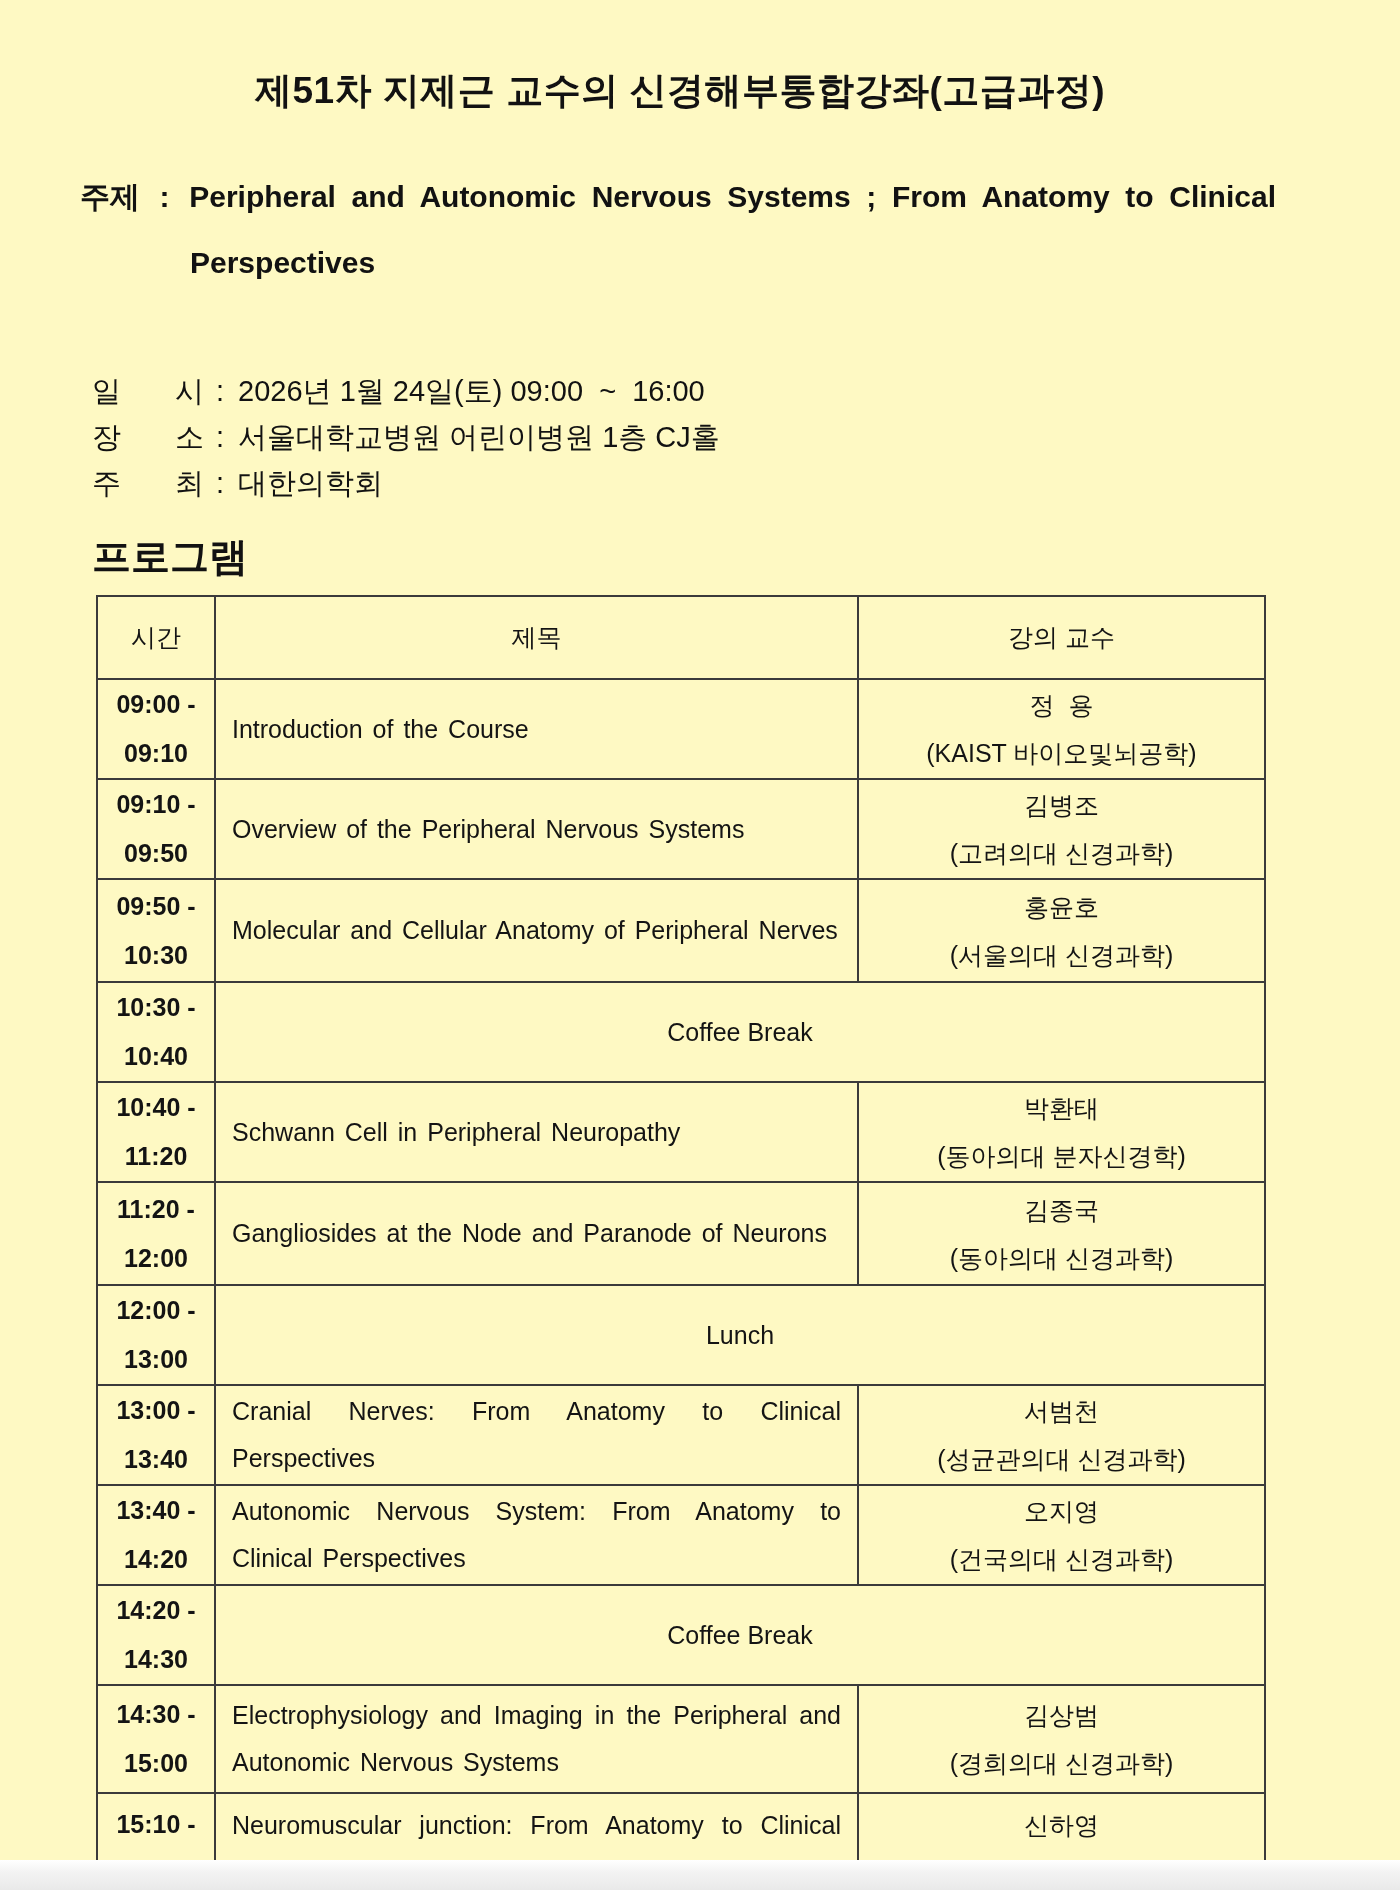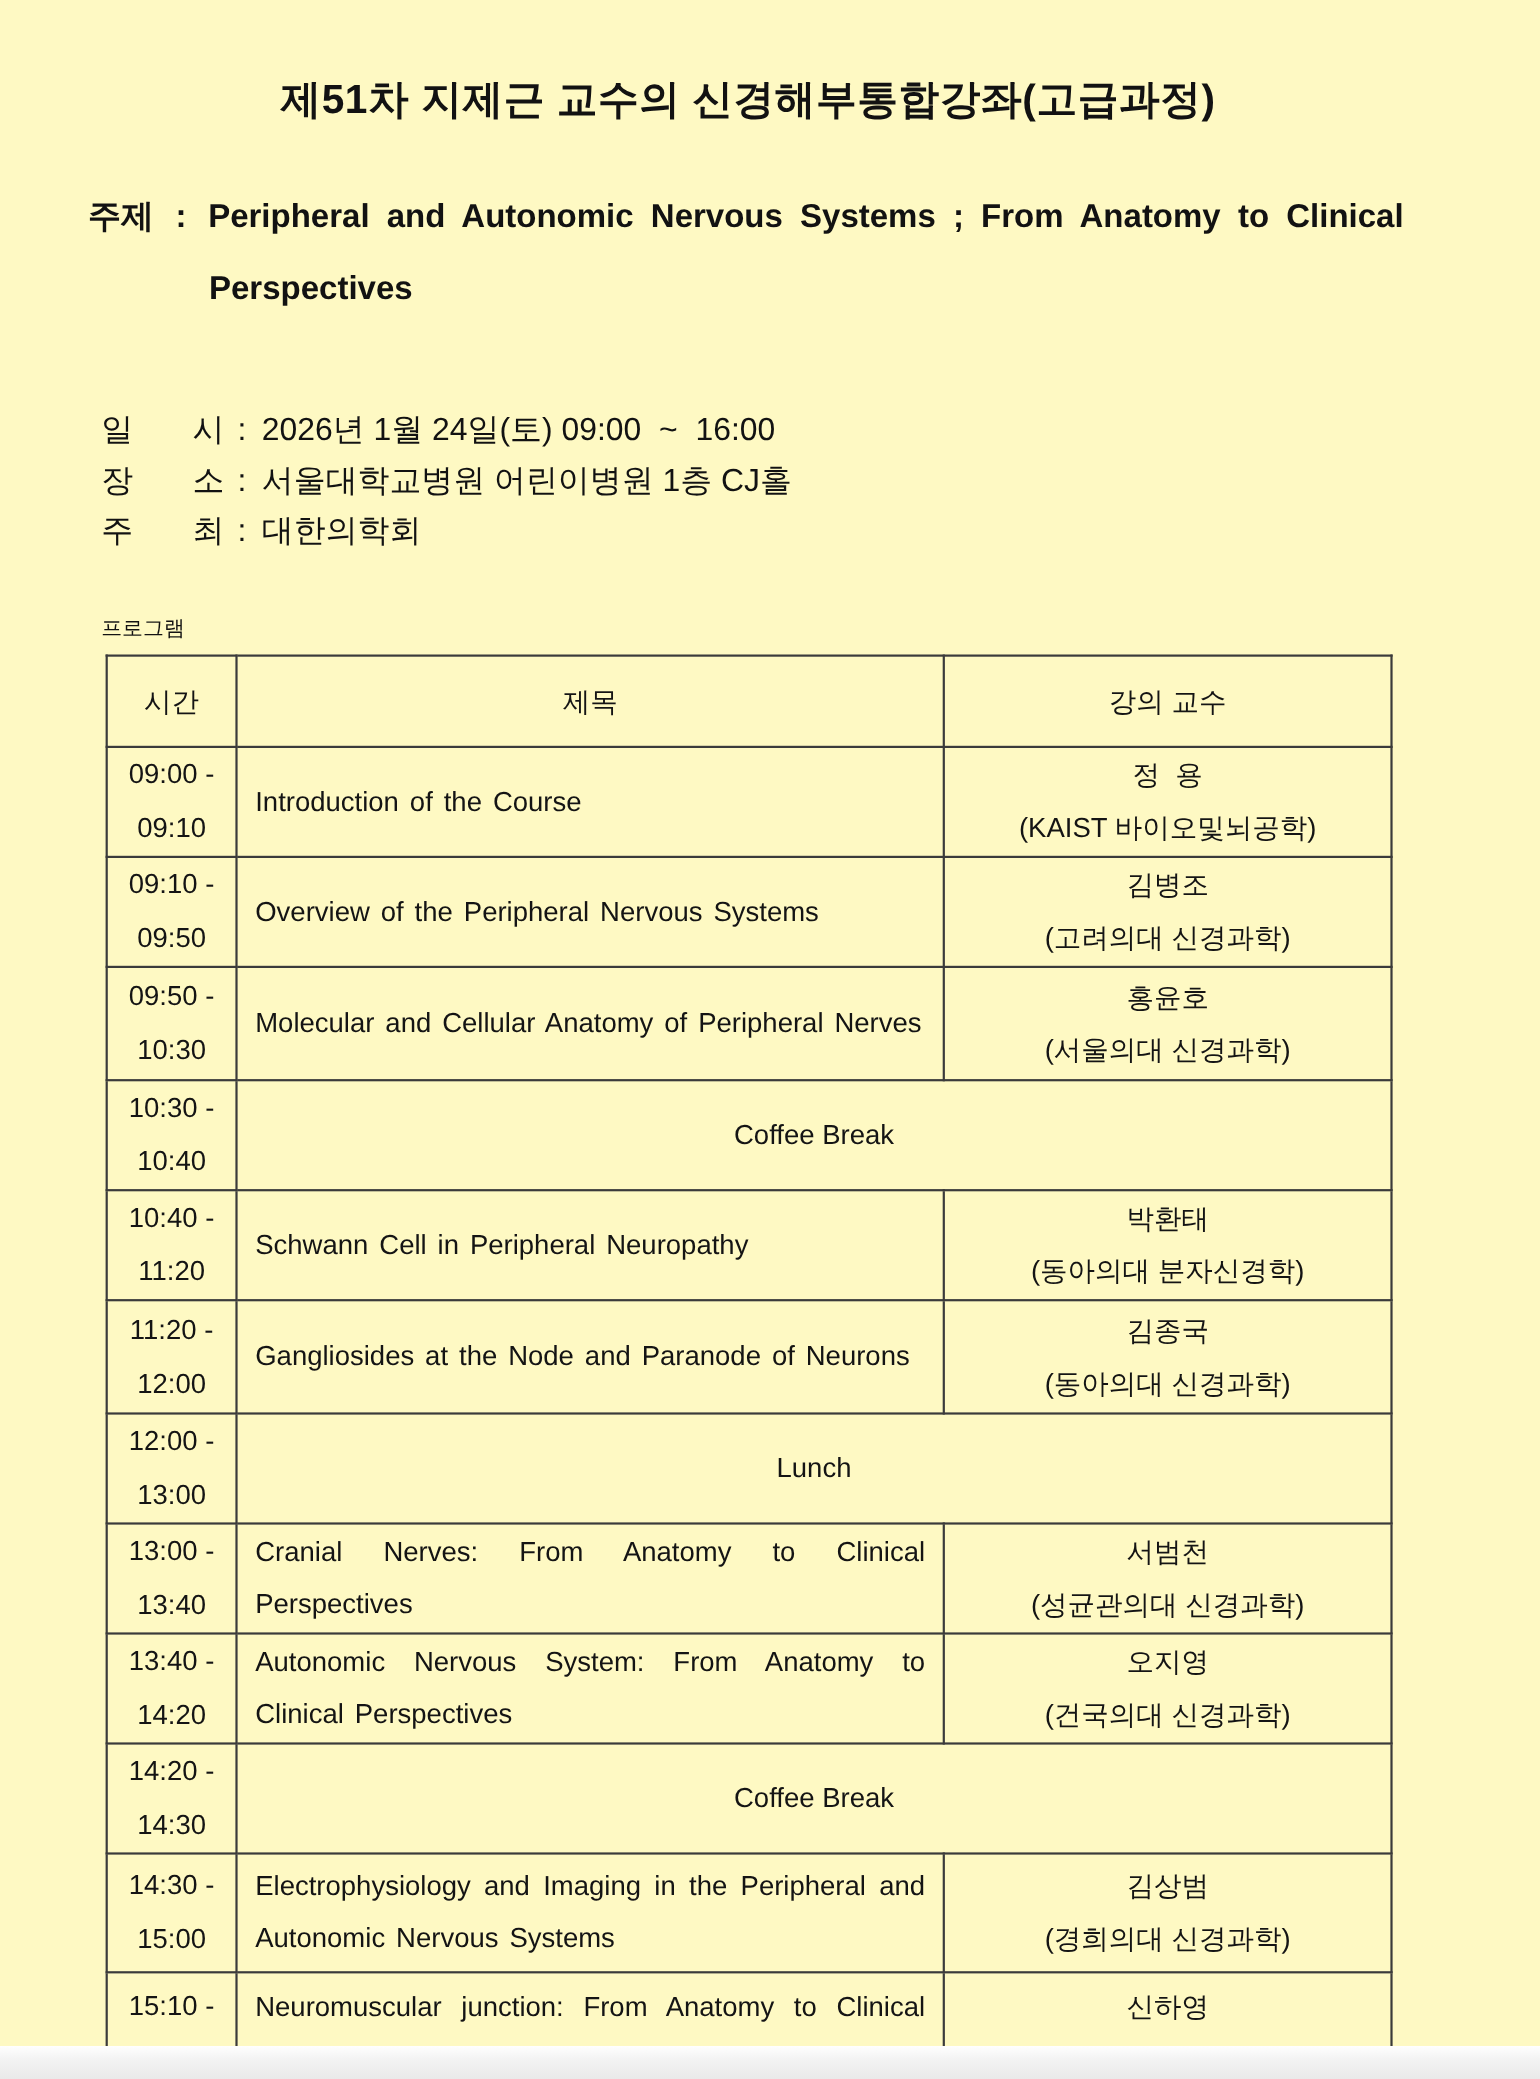--- a/index.html
+++ b/index.html
@@ -24,33 +24,33 @@
   .subject-line1{text-align:justify;text-align-last:justify;}
   .subject-sep{padding:0 4px;}
   .subject-line2{padding-left:110px;}
 
   .info{position:absolute;top:368px;left:92px;font-size:29px;line-height:46px;}
   .info-row{white-space:nowrap;}
   .info-label{display:inline-flex;justify-content:space-between;width:112px;vertical-align:bottom;}
   .info-sep{display:inline-block;margin:0 14px 0 12px;}
   .info-value{white-space:pre;}
 
-  .program-heading{position:absolute;top:558px;left:92px;font-size:19px;font-weight:normal;}
+  .program-heading{position:absolute;top:530px;left:92px;font-size:39px;font-weight:bold;}
 
   table.program-table{
     position:absolute;top:595px;left:96px;width:1168px;
     border-collapse:collapse;table-layout:fixed;
     font-size:25px;color:#141414;
   }
   .program-table th,.program-table td{
     border:2px solid #3b3b3b;padding:0;font-weight:normal;overflow:hidden;
   }
   .program-table thead th{text-align:center;vertical-align:middle;}
   td.c-time{text-align:center;vertical-align:middle;line-height:49px;}
-  td.c-time span{white-space:nowrap;}
+  td.c-time span{white-space:nowrap;font-weight:bold;}
   td.c-title{
     text-align:justify;vertical-align:middle;
     padding:0 16px;line-height:47px;word-spacing:3px;
   }
   td.c-prof{text-align:center;vertical-align:middle;line-height:48px;}
   td.c-prof .p-name{white-space:pre;}
   td.c-prof .p-affil{white-space:nowrap;}
   td.c-break{text-align:center;vertical-align:middle;}
 
   .bottom-shade{

